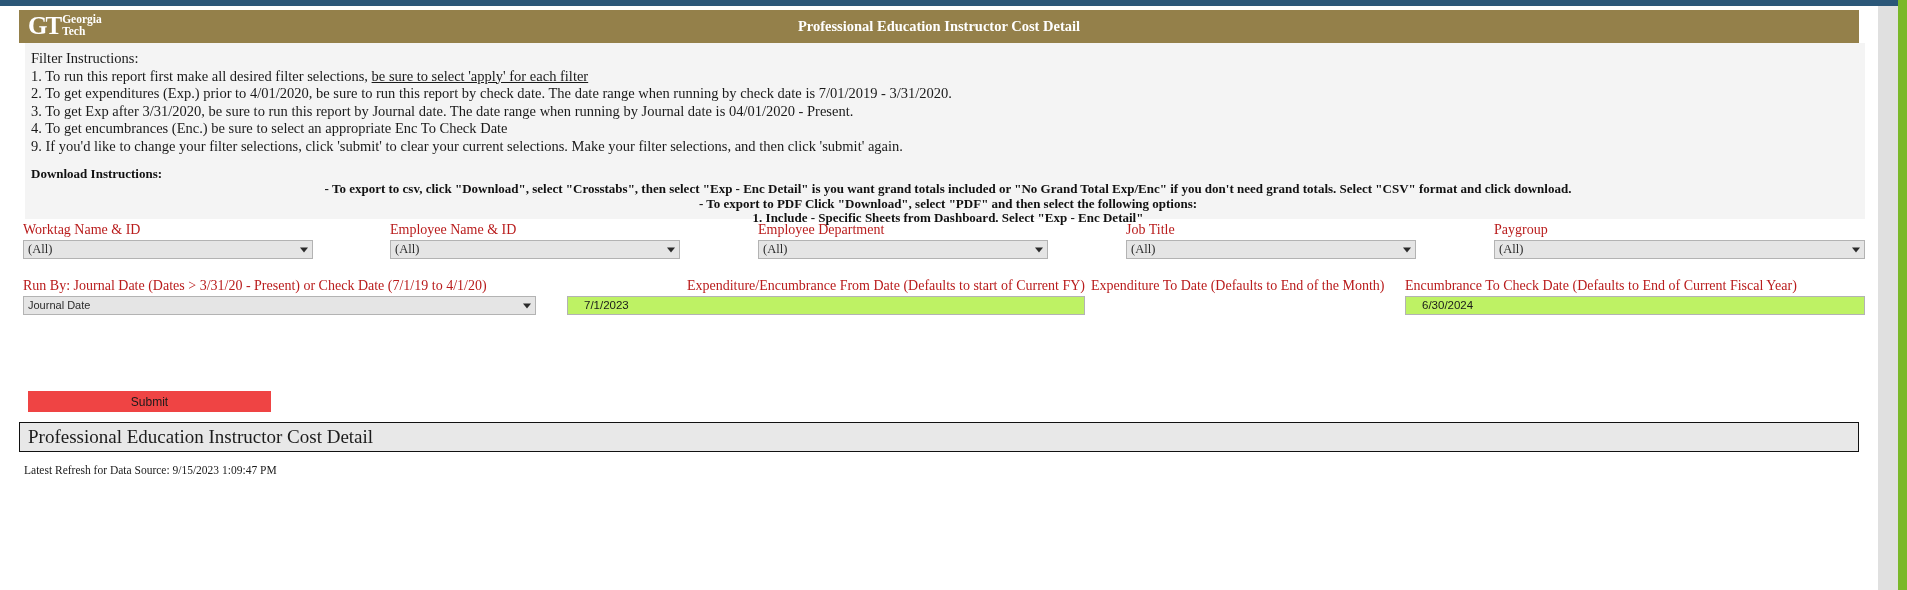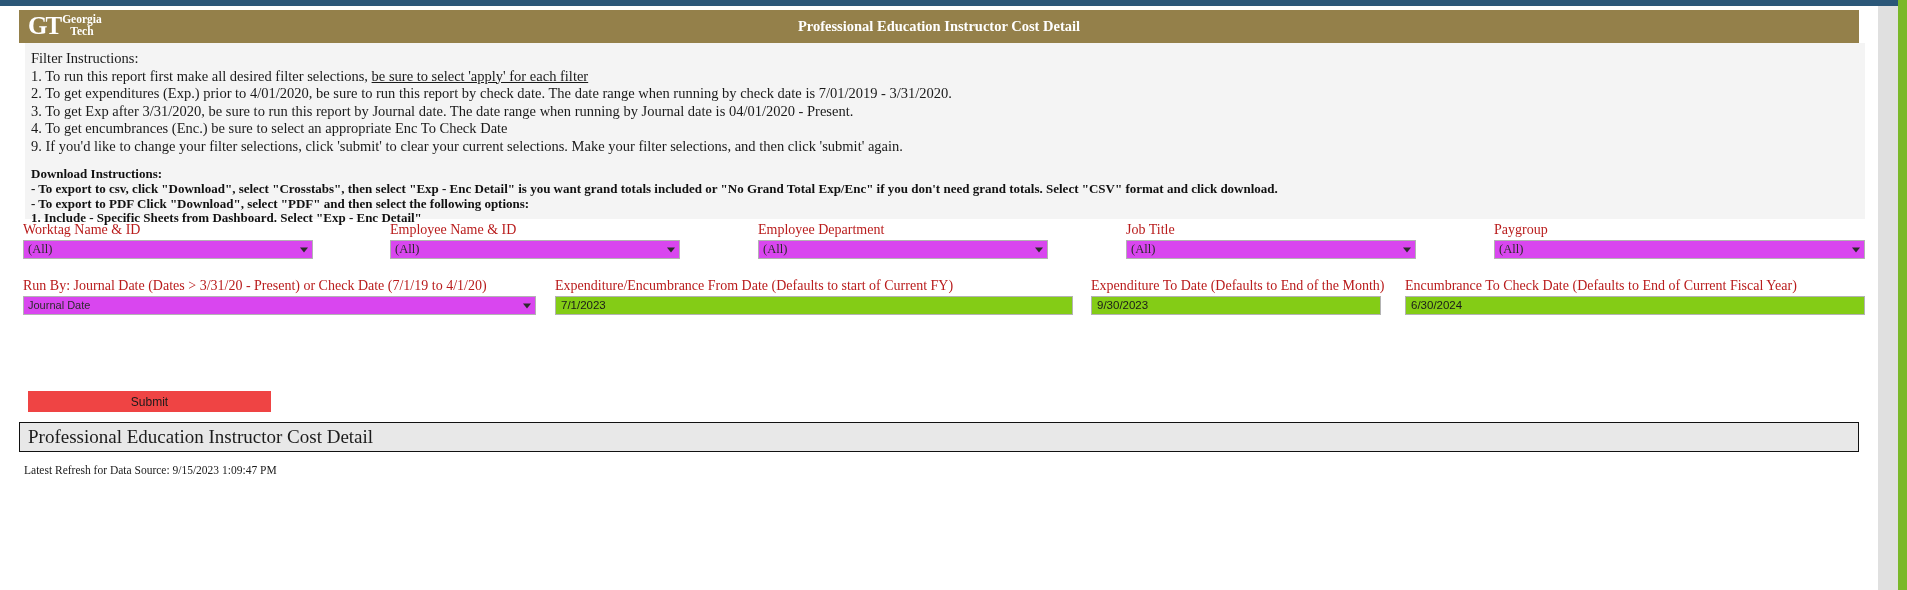--- a/index.html
+++ b/index.html
@@ -54,21 +54,21 @@
     font-size: 25px;
     line-height: 25px;
     letter-spacing: -2px;
   }
   .logo-words {
     font-family: "Liberation Serif", serif;
     font-size: 11.5px;
     line-height: 11.5px;
     font-weight: bold;
   }
-  .logo-words span { display: block; text-align: center; }
+  .logo-words span { display: block; }
   .banner-title {
     position: absolute; left: 0; top: 0;
     width: 1840px; height: 33px;
     display: flex; align-items: center; justify-content: center;
     color: #ffffff;
     font-family: "Liberation Serif", serif;
     font-weight: bold;
     font-size: 14.5px;
   }
   
@@ -94,38 +94,39 @@
     line-height: 16px;
     color: #111;
   }
   .dl-line {
     font-family: "Liberation Serif", serif;
     font-size: 13px;
     font-weight: bold;
     line-height: 14.5px;
     color: #111;
     white-space: nowrap;
+    text-align: center;
   }
   
   .filters { position: absolute; top: 216px; left: 19px; width: 1840px; }
   .filter-row { position: relative; height: 48px; }
   .field { position: absolute; top: 0; }
   .field-label {
     font-family: "Liberation Serif", serif;
     font-size: 14px;
     line-height: 16px;
     color: #b91c1c;
     white-space: nowrap;
     margin-bottom: 2px;
   }
   .select-box {
     position: relative;
     height: 19px;
     border: 1px solid #b3b3b3;
-    background: #d946ef;
+    background: #e5e5e5;
     display: flex; align-items: center;
     padding: 0 18px 0 4px;
   }
   .select-val {
     font-family: "Liberation Serif", serif;
     font-size: 12.5px;
     color: #2b2b2b;
     line-height: 13px;
     white-space: nowrap; overflow: hidden;
   }
@@ -137,23 +138,23 @@
     position: absolute; right: 4px; top: 50%;
     transform: translateY(-50%);
     width: 0; height: 0;
     border-left: 4px solid transparent;
     border-right: 4px solid transparent;
     border-top: 5px solid #2b2b2b;
   }
   .text-box {
     height: 19px;
     border: 1px solid #b3b3b3;
-    background: #84cc16;
+    background: #bef264;
     display: flex; align-items: center;
-    padding: 0 5px;
+    padding: 0 16px;
   }
   .text-val {
     font-family: "Liberation Sans", sans-serif;
     font-size: 11.5px;
     color: #1a1a1a;
     line-height: 13px;
   }
   
   .submit-btn {
     position: absolute; top: 385px; left: 28px;
@@ -271,32 +272,29 @@
       <div class="filter-row" style="margin-top:8px;">
 
         <div class="field" style="left:4px; width:513px;">
           <div class="field-label">Run By: Journal Date (Dates &gt; 3/31/20 - Present) or Check Date (7/1/19 to 4/1/20)</div>
           <div class="select-box">
             <span class="select-val sans">Journal Date</span>
             <span class="caret"></span>
           </div>
         </div>
 
-        <div class="field" style="left:536px; width:518px;">
+        <div class="field" style="left:548px; width:518px;text-align:right;">
           <div class="field-label">Expenditure/Encumbrance From Date (Defaults to start of Current FY)</div>
           <div class="text-box">
             <span class="text-val">7/1/2023</span>
           </div>
         </div>
 
         <div class="field" style="left:1072px; width:290px;">
           <div class="field-label">Expenditure To Date (Defaults to End of the Month)</div>
-          <div class="text-box">
-            <span class="text-val">9/30/2023</span>
-          </div>
         </div>
 
         <div class="field" style="left:1386px; width:460px;">
           <div class="field-label">Encumbrance To Check Date (Defaults to End of Current Fiscal Year)</div>
           <div class="text-box">
             <span class="text-val">6/30/2024</span>
           </div>
         </div>
 
       </div>

